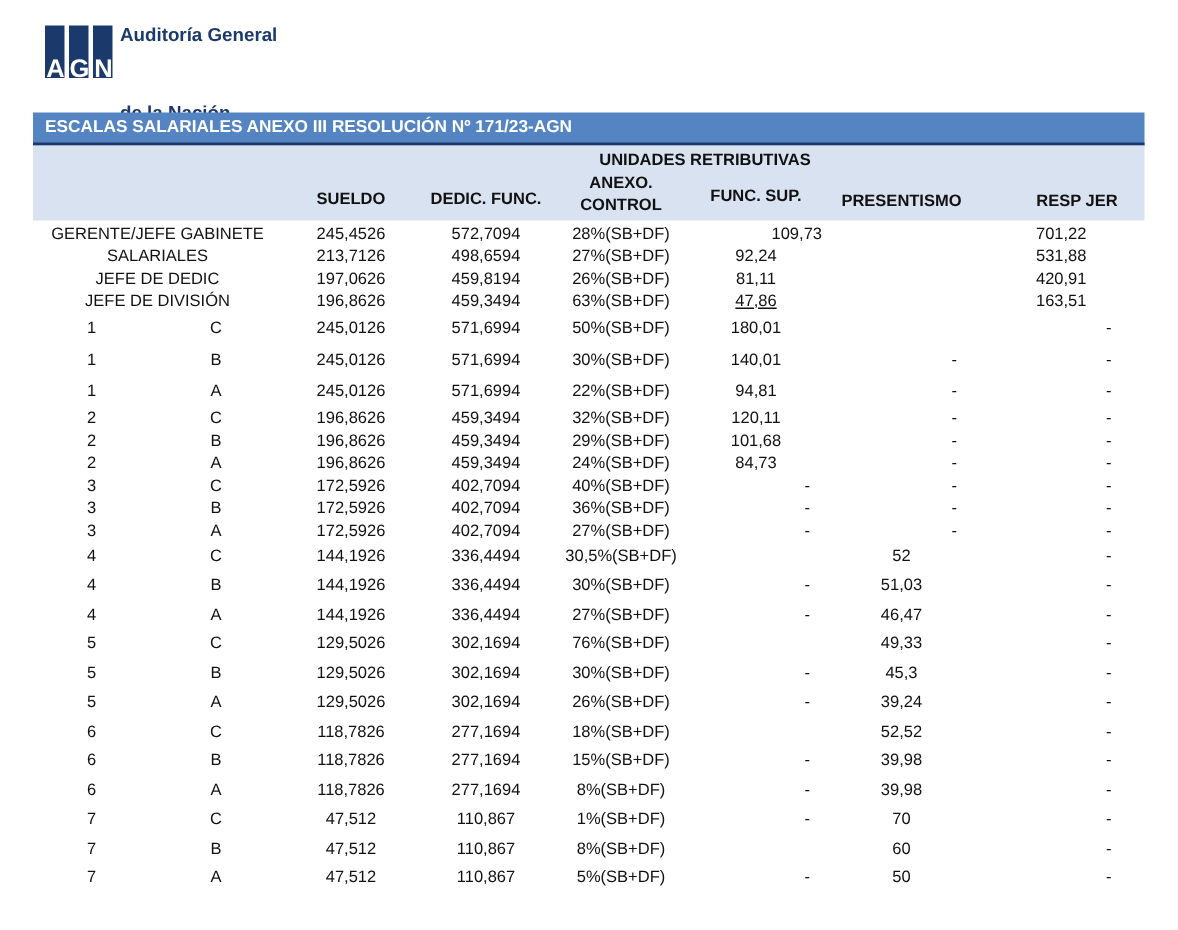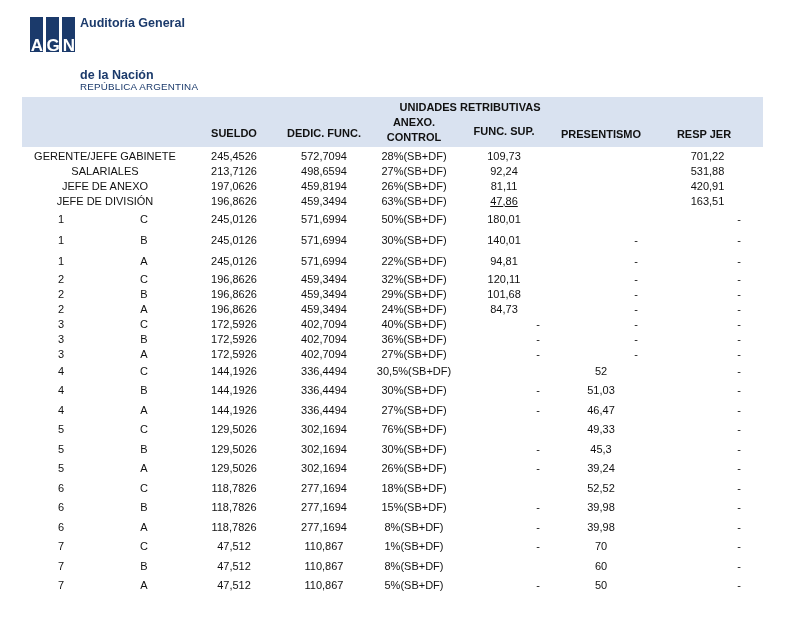--- a/index.html
+++ b/index.html
@@ -70,53 +70,56 @@
           <span>N</span>
         </div>
     </div>
     <div class="logo-text">
       <div class="lt1">Auditoría General</div>
       <div class="lt2">de la Nación</div>
       <div class="lt3">REPÚBLICA ARGENTINA</div>
     </div>
   </div>
 
+  <div class="title-bar">
+    <span>ESCALAS SALARIALES ANEXO III RESOLUCIÓN Nº 171/23-AGN</span>
+  </div>
 
   <div class="header-band">
     <div class="hlabel" style="left:212px;top:30px">SUELDO</div>
     <div class="hlabel" style="left:302px;top:30px">DEDIC. FUNC.</div>
     <div class="hlabel" style="left:448px;top:4px">UNIDADES RETRIBUTIVAS</div>
     <div class="hlabel" style="left:392px;top:19px">ANEXO.</div>
     <div class="hlabel" style="left:392px;top:34px">CONTROL</div>
     <div class="hlabel" style="left:482px;top:28px">FUNC. SUP.</div>
     <div class="hlabel" style="left:579px;top:31px">PRESENTISMO</div>
-    <div class="hlabel" style="left:682px;top:31px">RESP JER</div>
+    <div class="hlabel" style="left:696px;top:31px">RESP JER</div>
   </div>
 
   <div class="tbody" id="tbody">
       <div class="trow" style="height: 15px;">
         <div class="tcell c-cat" style="width: 166px;">GERENTE/JEFE GABINETE</div>
         <div class="tcell c-sueldo" style="width: 92px; text-align: center;">245,4526</div>
         <div class="tcell c-dedic" style="width: 88px;">572,7094</div>
         <div class="tcell c-fc" style="width: 92px;">28%(SB+DF)</div>
-        <div class="tcell c-fs" style="width: 88px;">109,73</div>
+        <div class="tcell c-fs" style="width: 88px; text-align: right;">109,73</div>
         <div class="tcell c-pres" style="width: 106px;"></div>
         <div class="tcell c-resp" style="width: 107px;">701,22</div>
       </div>
       <div class="trow" style="height: 15px;">
         <div class="tcell c-cat" style="width: 166px;">SALARIALES</div>
         <div class="tcell c-sueldo" style="width: 92px;">213,7126</div>
         <div class="tcell c-dedic" style="width: 88px;">498,6594</div>
         <div class="tcell c-fc" style="width: 92px;">27%(SB+DF)</div>
         <div class="tcell c-fs" style="width: 88px;">92,24</div>
         <div class="tcell c-pres" style="width: 106px;"></div>
         <div class="tcell c-resp" style="width: 107px;">531,88</div>
       </div>
       <div class="trow" style="height: 15px;">
-        <div class="tcell c-cat" style="width: 166px;">JEFE DE ANEXO</div>
+        <div class="tcell c-cat" style="width: 166px;">JEFE DE DEDIC</div>
         <div class="tcell c-sueldo" style="width: 92px;">197,0626</div>
         <div class="tcell c-dedic" style="width: 88px;">459,8194</div>
         <div class="tcell c-fc" style="width: 92px;">26%(SB+DF)</div>
         <div class="tcell c-fs" style="width: 88px;">81,11</div>
         <div class="tcell c-pres" style="width: 106px;"></div>
         <div class="tcell c-resp" style="width: 107px;">420,91</div>
       </div>
       <div class="trow" style="height: 15px;">
         <div class="tcell c-cat" style="width: 166px;">JEFE DE DIVISIÓN</div>
         <div class="tcell c-sueldo" style="width: 92px;">196,8626</div>

